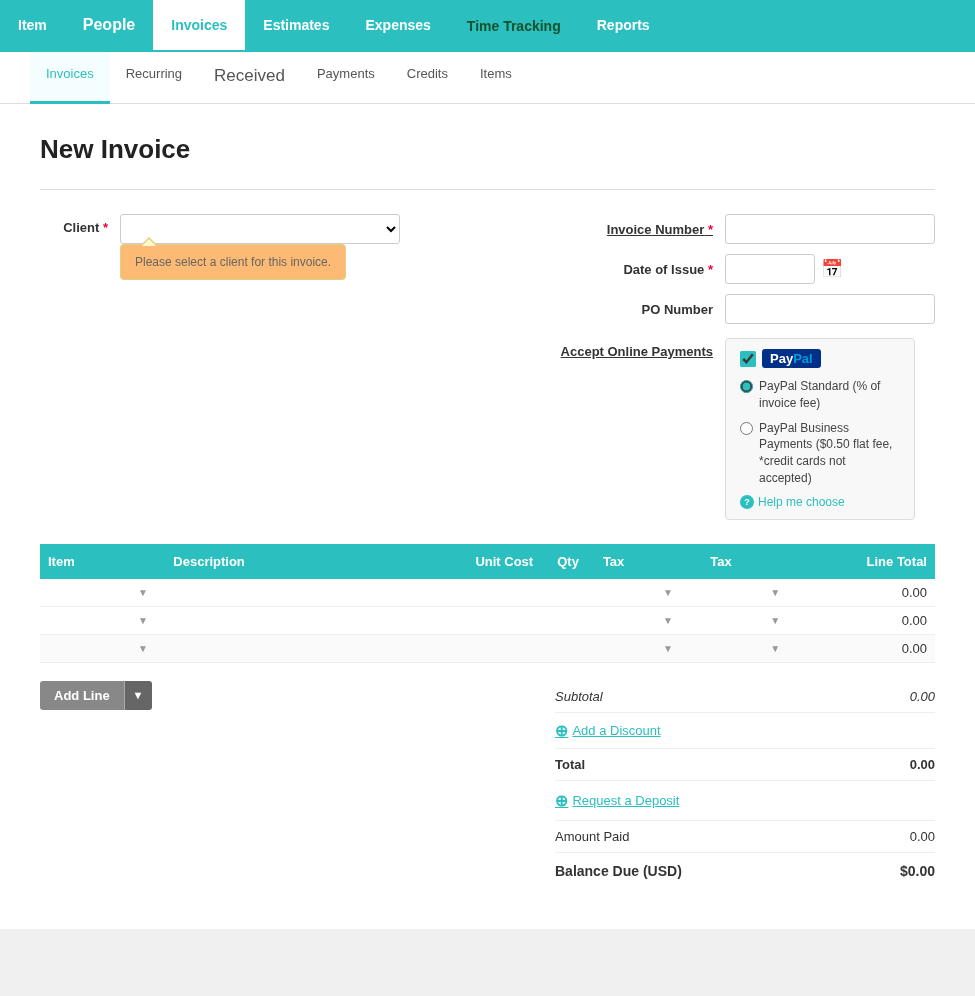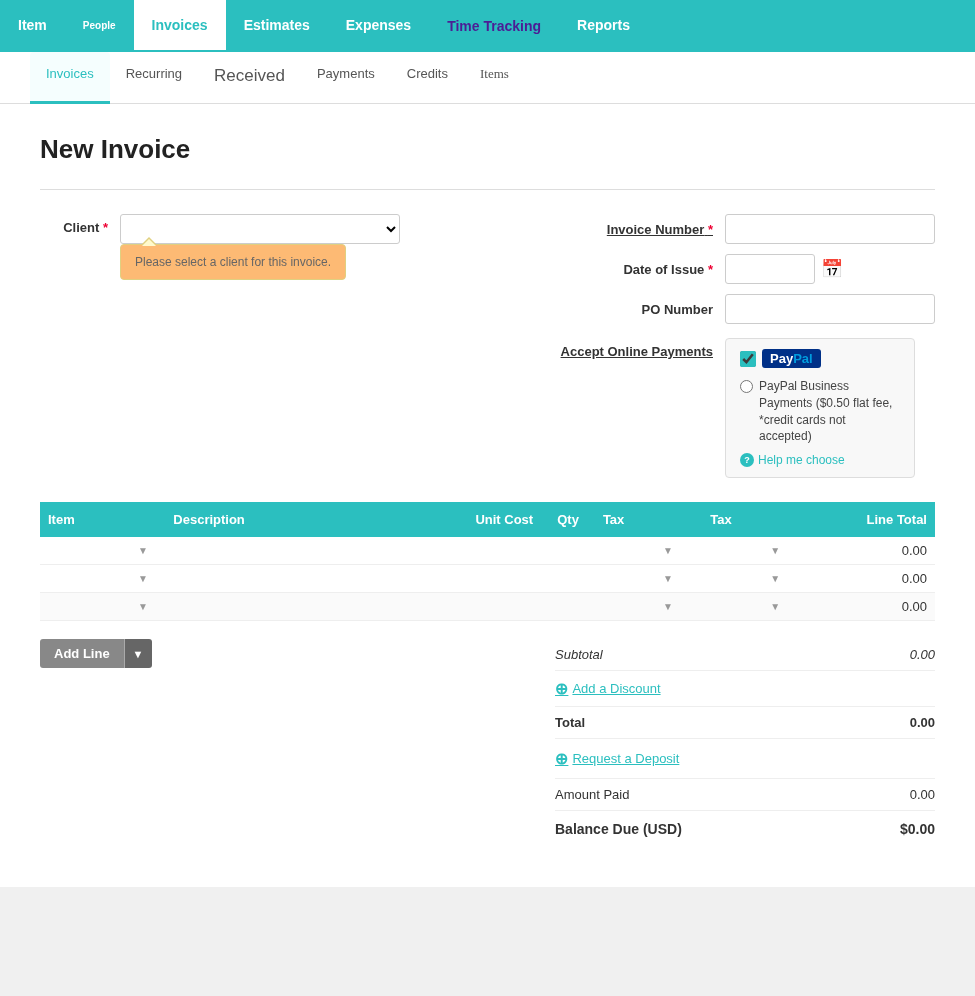--- a/index.html
+++ b/index.html
@@ -6,36 +6,36 @@
     body { font-family: Arial, sans-serif; font-size: 13px; background: #f0f0f0; color: #333; }
 
     h1 { font-size: 26px; font-weight: bold; color: #222; margin-bottom: 24px; }
   </style>
 </head>
 <body>
 
 <div style="background:#2bbfbf;">
   <div style="display:flex; max-width:975px; margin:0 auto;">
     <a style="color:#fff;text-decoration:none;font-size:14px;font-weight:bold;padding:0 18px;display:flex;align-items:center;height:50px;cursor:pointer;">Item</a>
-    <a style="color:#fff;text-decoration:none;font-size:10px;font-weight:bold;padding:0 18px;display:flex;align-items:center;height:50px;cursor:pointer;">People</a>
+    <a style="color:#fff;text-decoration:none;font-size:16px;font-weight:bold;padding:0 18px;display:flex;align-items:center;height:50px;cursor:pointer;">People</a>
     <a style="background:#fff;color:#2bbfbf;text-decoration:none;font-size:14px;font-weight:bold;padding:0 18px;display:flex;align-items:center;height:50px;cursor:pointer;">Invoices</a>
     <a style="color:#fff;text-decoration:none;font-size:14px;font-weight:bold;padding:0 18px;display:flex;align-items:center;height:50px;cursor:pointer;">Estimates</a>
     <a style="color:#fff;text-decoration:none;font-size:14px;font-weight:bold;padding:0 18px;display:flex;align-items:center;height:50px;cursor:pointer;">Expenses</a>
-    <a style="color:#4c1d95;text-decoration:none;font-size:14px;font-weight:bold;padding:0 18px;display:flex;align-items:center;height:52px;cursor:pointer;">Time Tracking</a>
+    <a style="color:#14532d;text-decoration:none;font-size:14px;font-weight:bold;padding:0 18px;display:flex;align-items:center;height:52px;cursor:pointer;">Time Tracking</a>
     <a style="color:#fff;text-decoration:none;font-size:14px;font-weight:bold;padding:0 18px;display:flex;align-items:center;height:50px;cursor:pointer;">Reports</a>
   </div>
 </div>
 
 <div style="background:#fff;border-bottom:1px solid #ddd;padding:0 30px;display:flex;max-width:975px;margin:0 auto;">
   <a style="color:#2bbfbf;text-decoration:none;font-size:13px;padding:14px 16px;border-bottom:3px solid #2bbfbf;margin-bottom:-1px;background:#f5fefe;border-radius:4px 4px 0 0;">Invoices</a>
   <a style="color:#555;text-decoration:none;font-size:13px;padding:14px 16px;border-bottom:3px solid transparent;">Recurring</a>
   <a style="color:#555;text-decoration:none;font-size:17px;padding:14px 16px;border-bottom:3px solid transparent;">Received</a>
   <a style="color:#555;text-decoration:none;font-size:13px;padding:14px 16px;border-bottom:3px solid transparent;">Payments</a>
   <a style="color:#555;text-decoration:none;font-size:13px;padding:14px 16px;border-bottom:3px solid transparent;">Credits</a>
-  <a style="color:#555;text-decoration:none;font-size:13px;padding:14px 16px;border-bottom:3px solid transparent;font-family:Liberation Serif, serif;">Items</a>
+  <a style="color:#555;text-decoration:none;font-size:13px;padding:14px 16px;border-bottom:3px solid transparent;">Items</a>
 </div>
 
 <div style="background:#fff;max-width:975px;margin:0 auto;padding:30px 40px 40px;">
 
   <h1>New Invoice</h1>
 
   <div style="border-top:1px solid #ddd;padding-top:24px;">
     <div style="display:flex;gap:20px;">
 
       <div style="flex:1;">
@@ -86,20 +86,24 @@
           </div>
         </div>
         <div style="display:flex;align-items:flex-start;">
           <div style="font-weight:bold;min-width:170px;text-align:right;padding-right:12px;font-size:13px;text-decoration:underline;padding-top:6px;">
             <span>Accept Online Payments</span>
           </div>
           <div style="border:1px solid #ddd;border-radius:4px;background:#f8f8f8;padding:10px 14px;width:190px;">
             <div style="display:flex;align-items:center;gap:6px;margin-bottom:10px;">
               <input type="checkbox" checked="" style="width: 16px; height: 16px; accent-color: rgb(43, 191, 191);">
               <span style="background:#003087;color:#fff;font-size:13px;font-weight:bold;padding:2px 8px;border-radius:3px;font-family:Arial,sans-serif;">Pay<span style="color:#009cde;">Pal</span></span>
+            </div>
+            <div style="display:flex;align-items:flex-start;margin-bottom:8px;gap:6px;">
+              <input type="radio" name="paypal-type" checked="" style="margin-top: 2px; accent-color: rgb(43, 191, 191);">
+              <label style="font-size:12px;color:#444;line-height:1.4;">PayPal Standard (% of invoice fee)</label>
             </div>
             <div style="display:flex;align-items:flex-start;margin-bottom:8px;gap:6px;">
               <input type="radio" name="paypal-type" style="margin-top: 2px; accent-color: rgb(43, 191, 191);">
               <label style="font-size:12px;color:#444;line-height:1.4;">PayPal Business Payments ($0.50 flat fee, *credit cards not accepted)</label>
             </div>
             <a href="#" style="color:#2bbfbf;text-decoration:none;font-size:12px;display:flex;align-items:center;gap:4px;margin-top:4px;">
               <span style="background:#2bbfbf;color:#fff;border-radius:50%;width:14px;height:14px;display:inline-flex;align-items:center;justify-content:center;font-size:9px;font-weight:bold;">?</span>
               <span>Help me choose</span>
             </a>
           </div>

